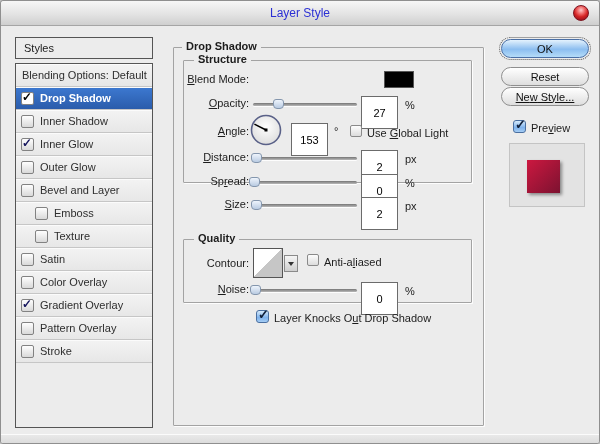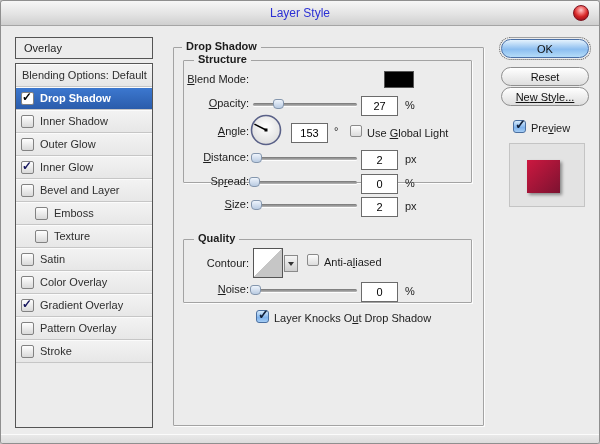--- a/index.html
+++ b/index.html
@@ -30,21 +30,21 @@
   .srow .cb.on::after{content:"✓";position:absolute;left:0px;top:-3px;font-size:12px;font-weight:bold;color:#14145c;}
   .srow.selected .cb{background:#fff;}
   .srow.selected .cb.on::after{color:#000;}
   
   .groupbox{position:absolute;border:1px solid #a3a3a3;box-shadow:1px 1px 0 rgba(255,255,255,.9);
             box-sizing:border-box;border-radius:1px;}
   .legend{position:absolute;top:-8px;background:#ececec;padding:0 4px;font-weight:bold;white-space:nowrap;}
   
   .flabel{position:absolute;width:70px;text-align:right;white-space:nowrap;}
   .unit{position:absolute;white-space:nowrap;}
-  .valbox{position:absolute;width:37px;height:20px;border:1px solid #6b6b6b;background:#fff;
+  .valbox{position:absolute;width:37px;height:33px;border:1px solid #6b6b6b;background:#fff;
           font:11px "Liberation Sans",sans-serif;text-align:center;padding:0;box-sizing:border-box;}
   
   .slider{position:absolute;height:9px;cursor:pointer;}
   .track{position:absolute;left:0;right:0;top:3px;height:3px;border-radius:2px;
          background:linear-gradient(#757575,#b9b9b9);box-shadow:0 1px 0 #fdfdfd;}
   .thumb{position:absolute;top:-1px;width:11px;height:10px;margin-left:-5px;border-radius:3px 3px 4px 4px;
          background:linear-gradient(#eef4fc,#b9cbe2);border:1px solid #8496ad;box-sizing:border-box;}
   
   .combo{position:absolute;height:19px;background:#fff;border:1px solid #7a8aa5;border-radius:4px 10px 10px 4px;
          box-sizing:border-box;display:flex;align-items:center;cursor:pointer;
@@ -90,41 +90,41 @@
 <body>
 
 <div id="dialog">
 
   <div id="titlebar">
     <div id="title">Layer Style</div>
     <div id="closebtn"></div>
   </div>
 
   <div id="styles-header" class="darkbox">
-    <span>Overlay</span>
+    <span>Styles</span>
   </div>
   <div id="styles-list" class="darkbox">
     <div class="srow">
         <span class="lbl">Blending Options: Default</span>
       </div>
     <div class="srow hascb selected">
         <span class="cb on"></span>
         <span class="lbl">Drop Shadow</span>
       </div>
     <div class="srow hascb">
         <span class="cb"></span>
         <span class="lbl">Inner Shadow</span>
       </div>
     <div class="srow hascb">
-        <span class="cb"></span>
-        <span class="lbl">Outer Glow</span>
-      </div>
-    <div class="srow hascb">
         <span class="cb on"></span>
         <span class="lbl">Inner Glow</span>
+      </div>
+    <div class="srow hascb">
+        <span class="cb"></span>
+        <span class="lbl">Outer Glow</span>
       </div>
     <div class="srow hascb">
         <span class="cb"></span>
         <span class="lbl">Bevel and Layer</span>
       </div>
     <div class="srow hascb indent">
         <span class="cb"></span>
         <span class="lbl">Emboss</span>
       </div>
     <div class="srow hascb indent">

